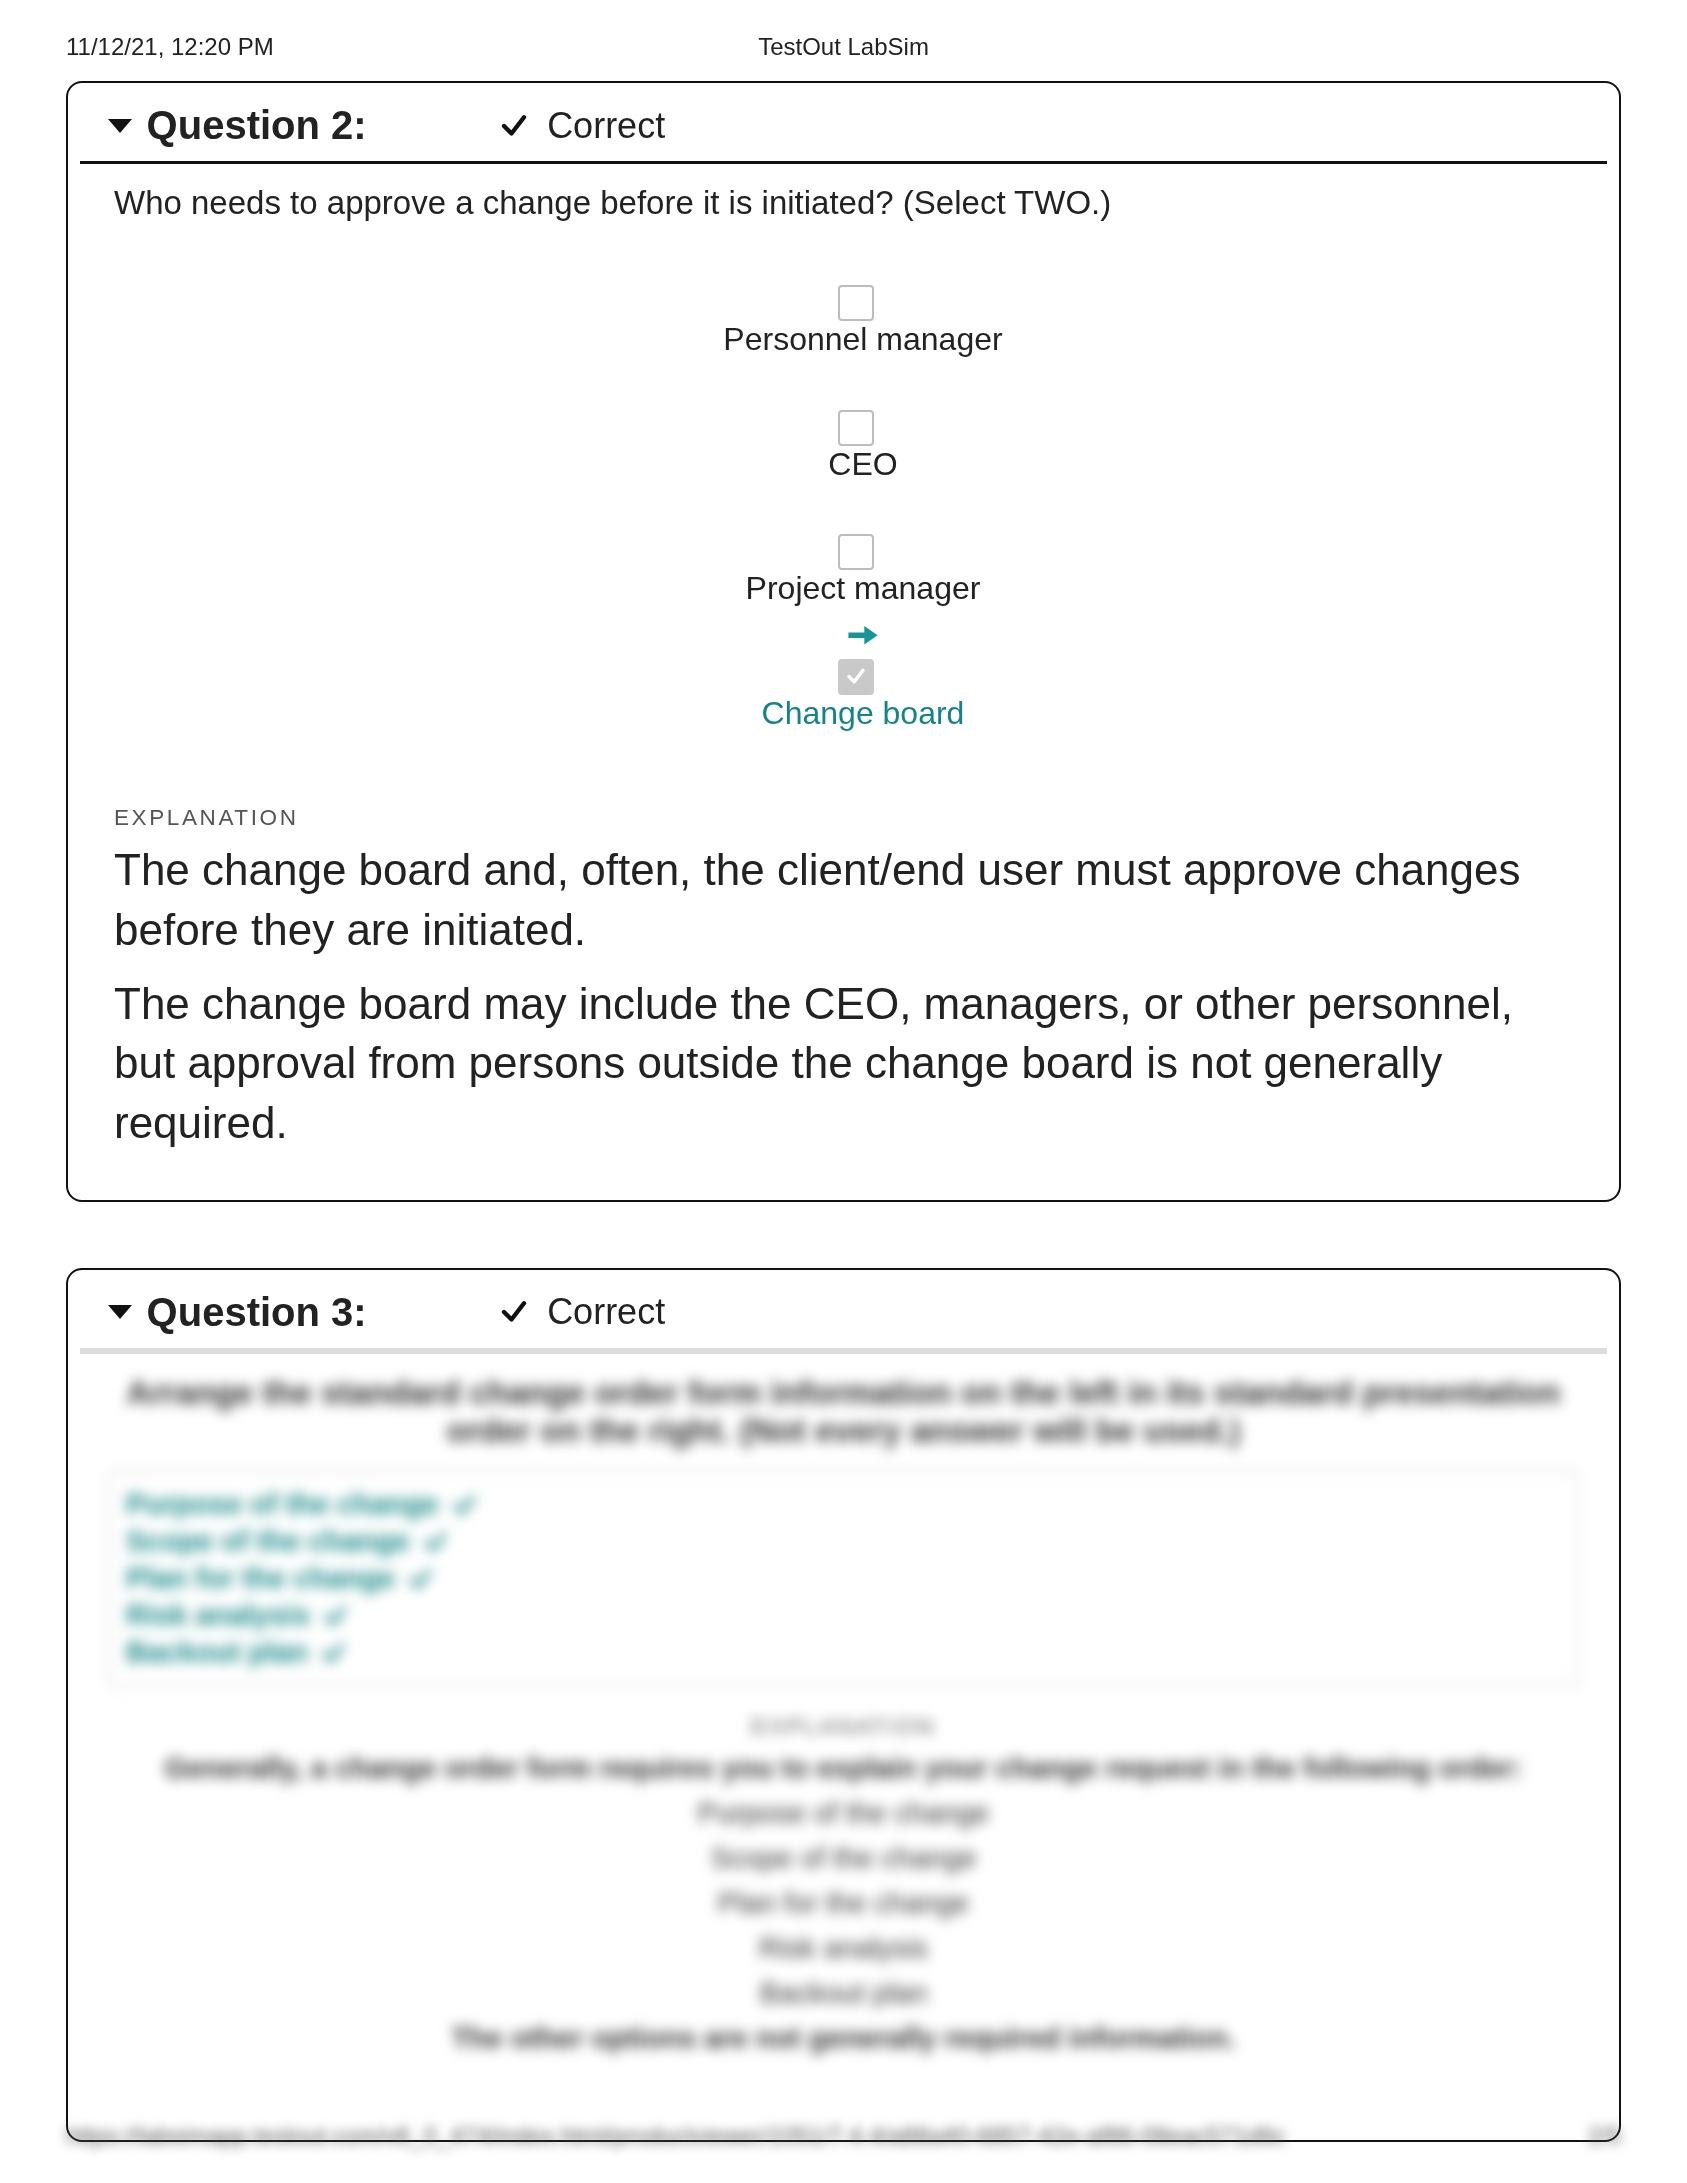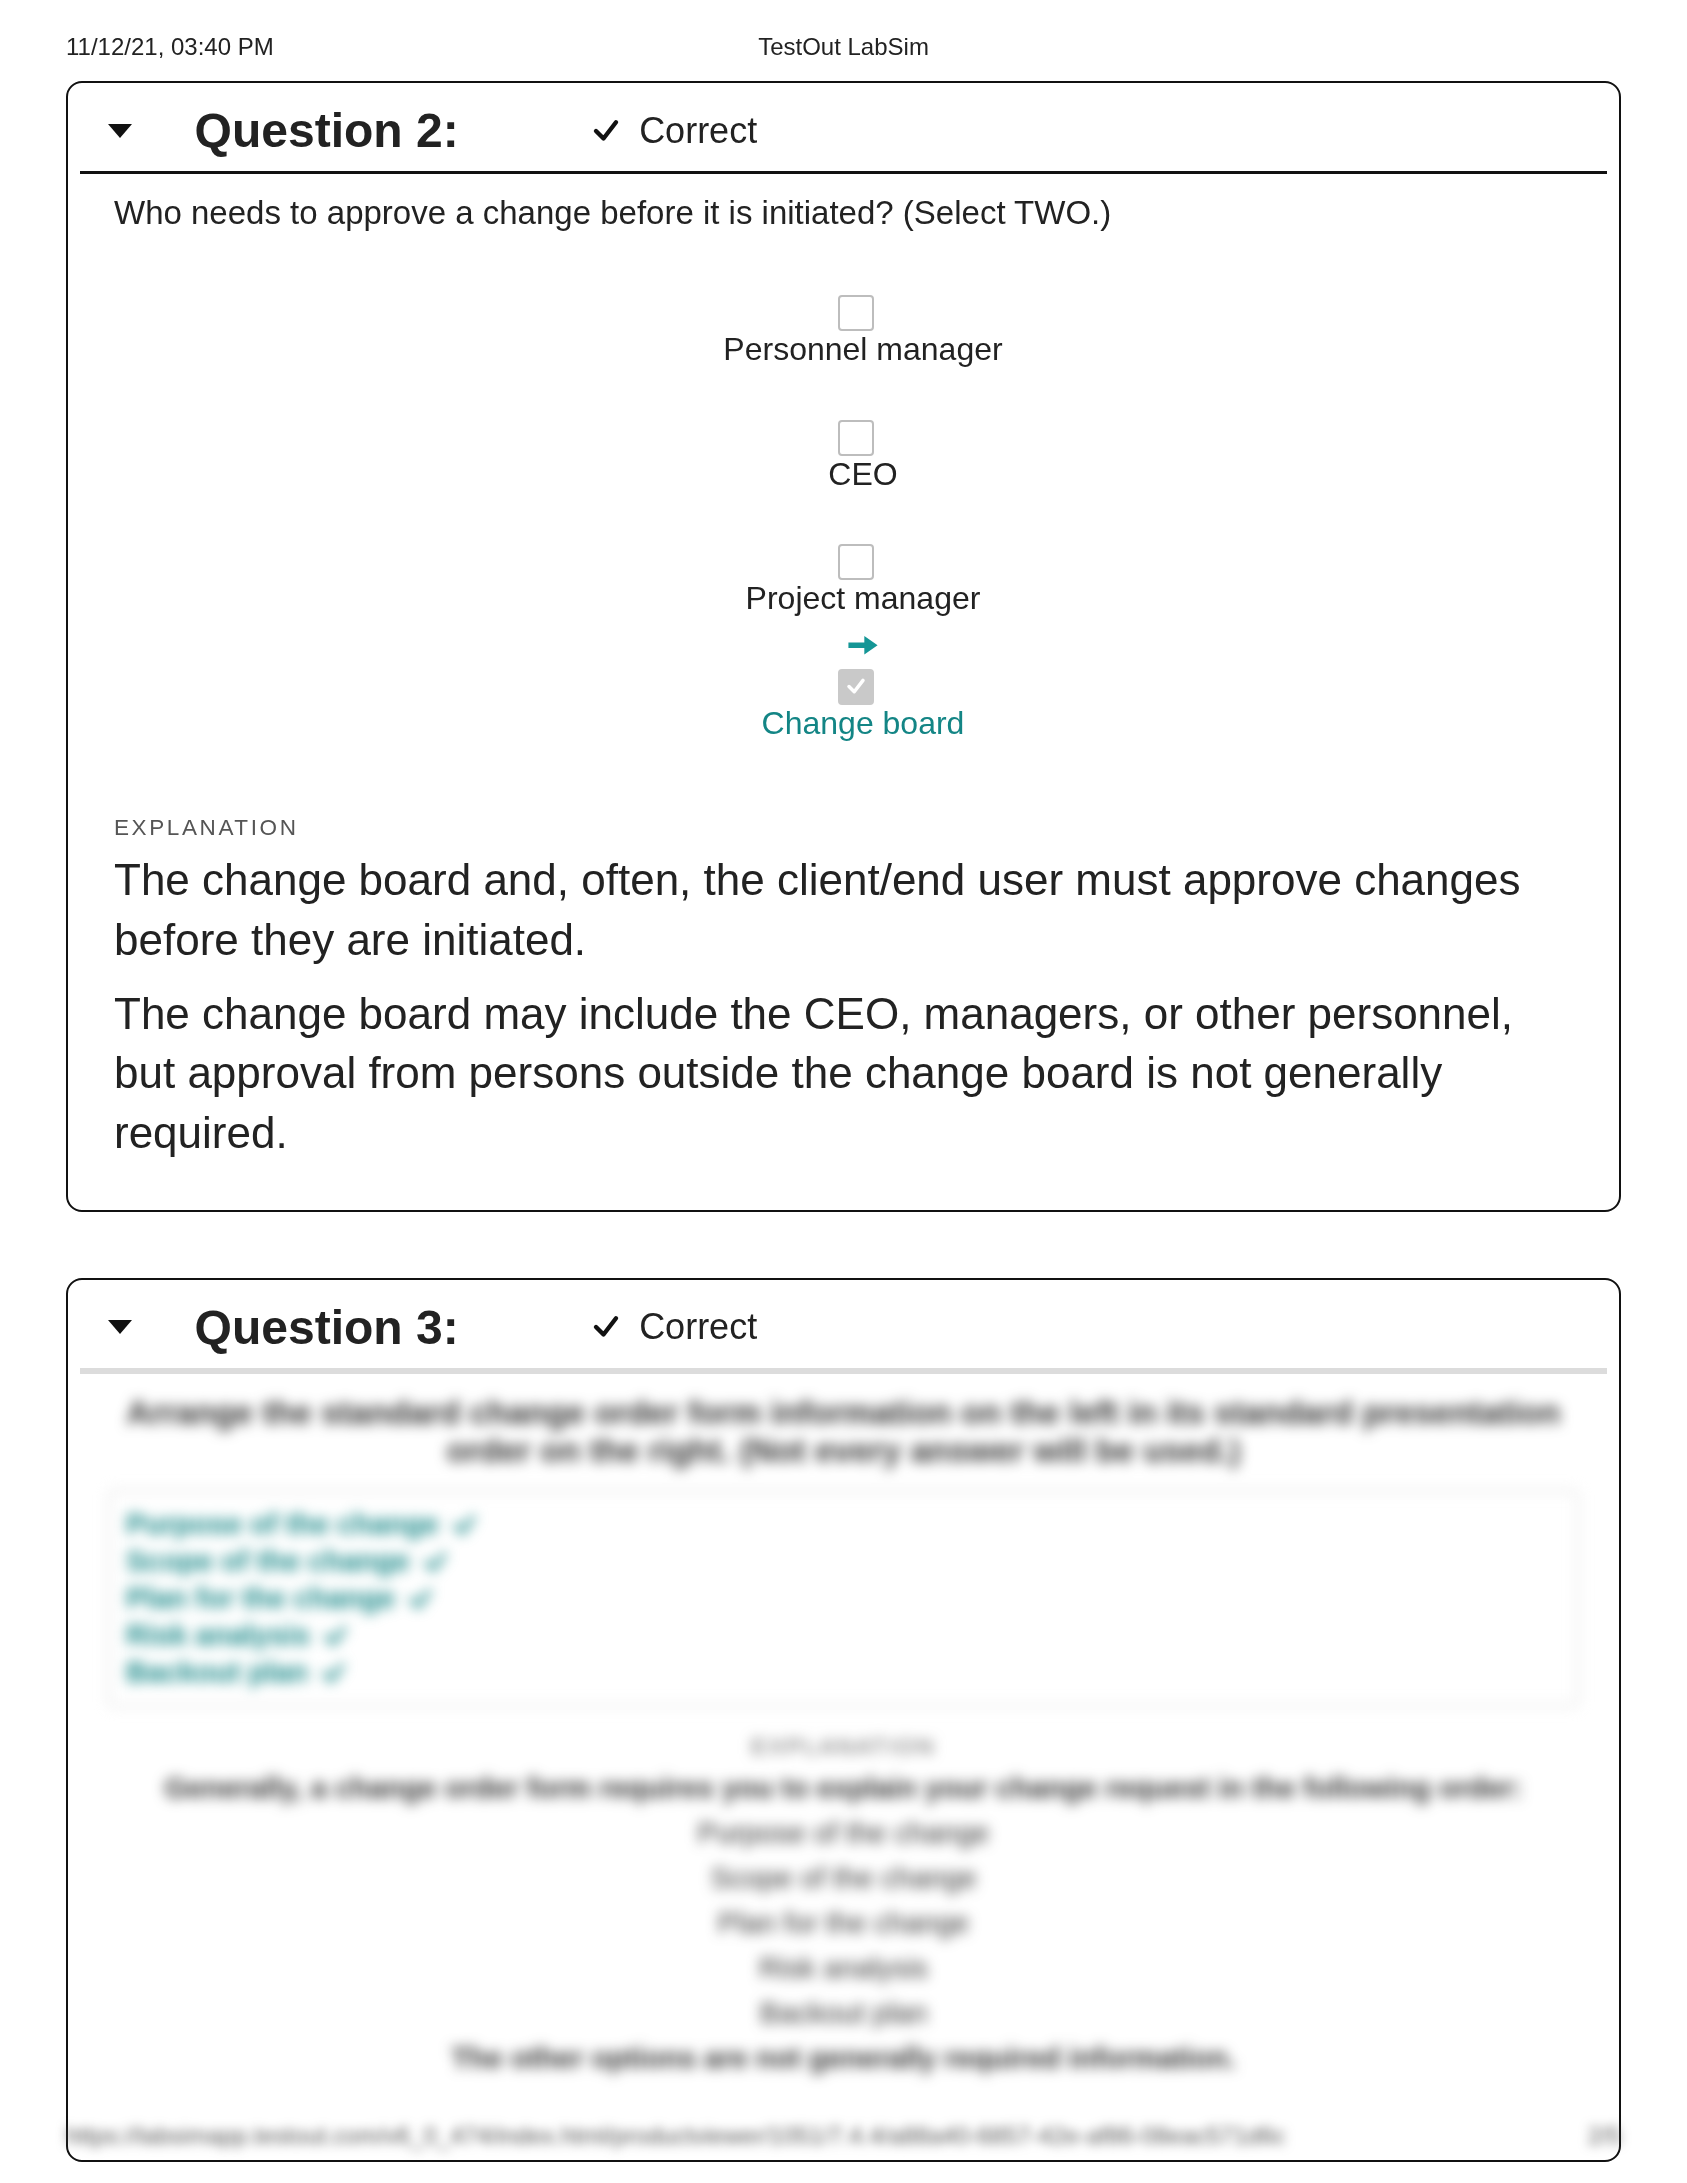--- a/index.html
+++ b/index.html
@@ -49,23 +49,22 @@
   }
   .qhead .caret {
     width: 0; height: 0;
     border-left: 12px solid transparent;
     border-right: 12px solid transparent;
     border-top: 14.6px solid #111;
     margin-right: 14.6px;
     flex: 0 0 auto;
   }
   .qhead .qtitle {
-    font-size: 48px;
+    font-size: 40px;
     font-weight: 700;
-    margin-left: 48px;
   }
   .qhead .status-wrap {
     display: flex;
     align-items: center;
     margin-left: 132px;
   }
   .check-icon {
     width: 30px; height: 30px;
     flex: 0 0 auto;
   }
@@ -188,21 +187,21 @@
     font-size: 24px;
     color: #555;
   }
 </style>
 </head>
 <body>
 
 <div class="page">
 
   <div class="header-row">
-    <span class="header-date">11/12/21, 03:40 PM</span>
+    <span class="header-date">11/12/21, 12:20 PM</span>
     <span class="header-title">TestOut LabSim</span>
   </div>
 
   <div class="qcard">
     <div class="qhead">
       <span class="caret"></span>
       <span class="qtitle">Question 2:</span>
       <span class="status-wrap">
         <svg class="check-icon" viewBox="0 0 24 24">
             <path d="M4 12 L10 18 L20 5" stroke="#111" stroke-width="3.5" fill="none" stroke-linecap="round" stroke-linejoin="round"></path>

